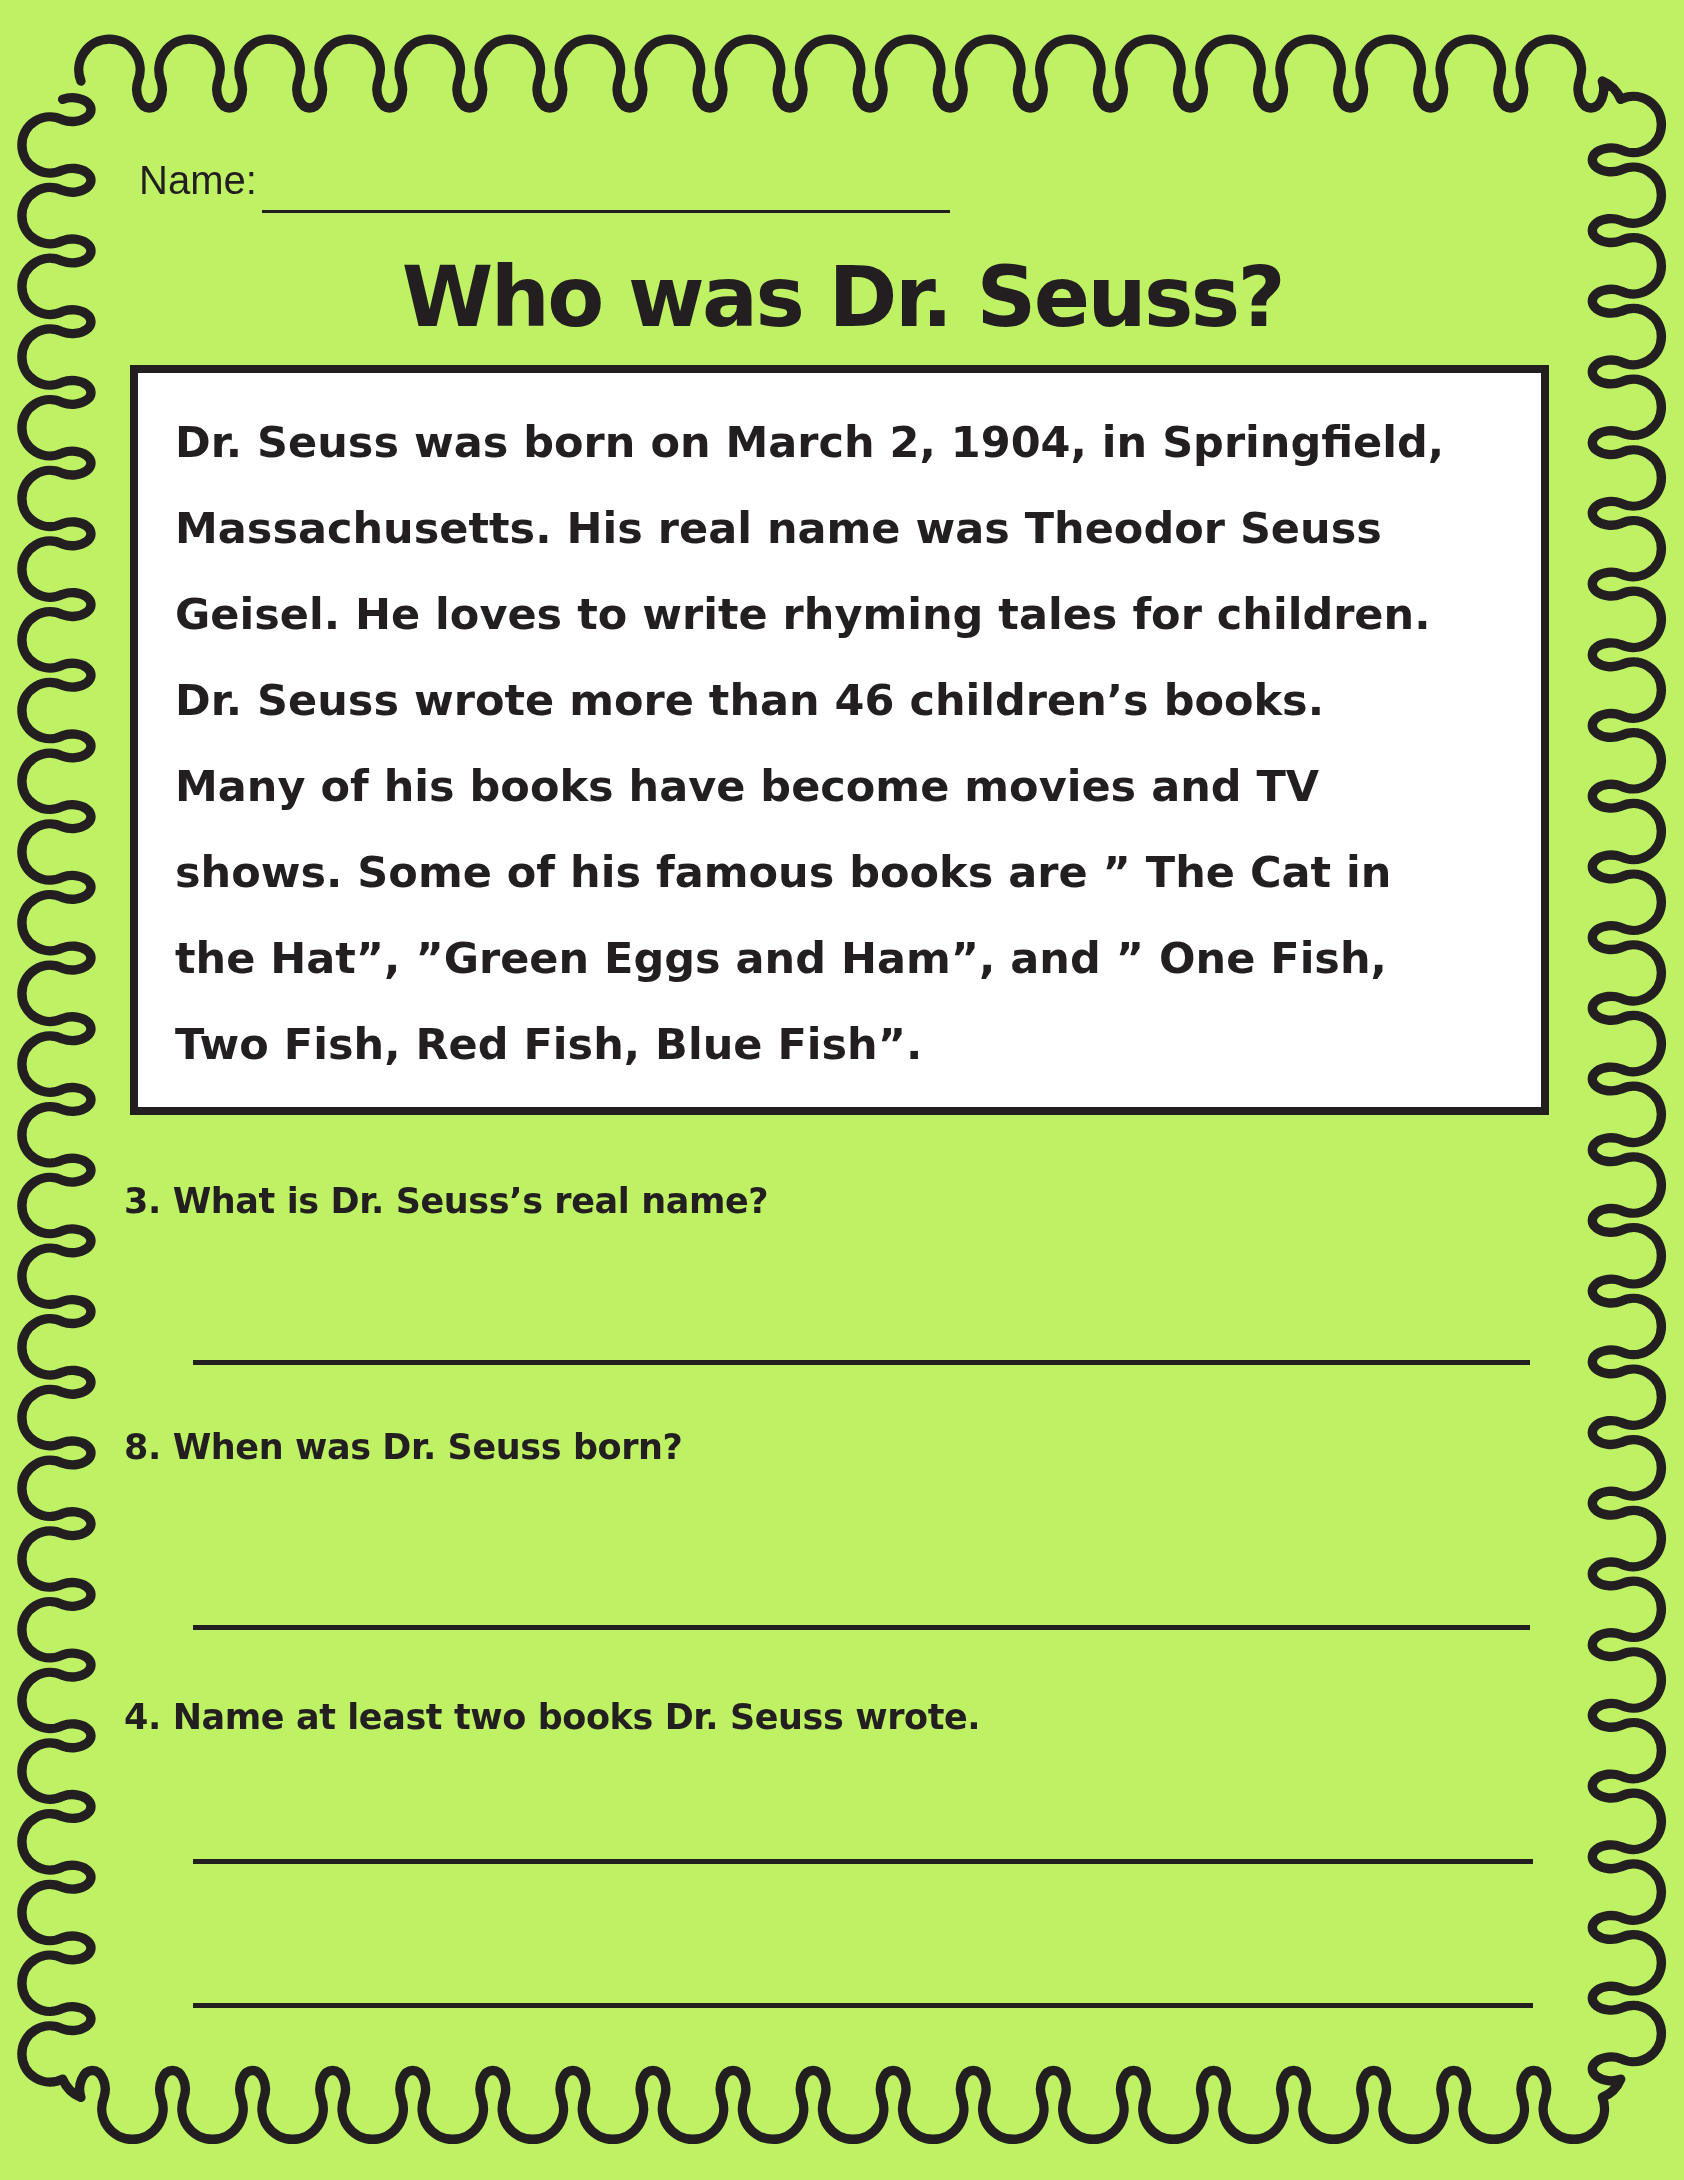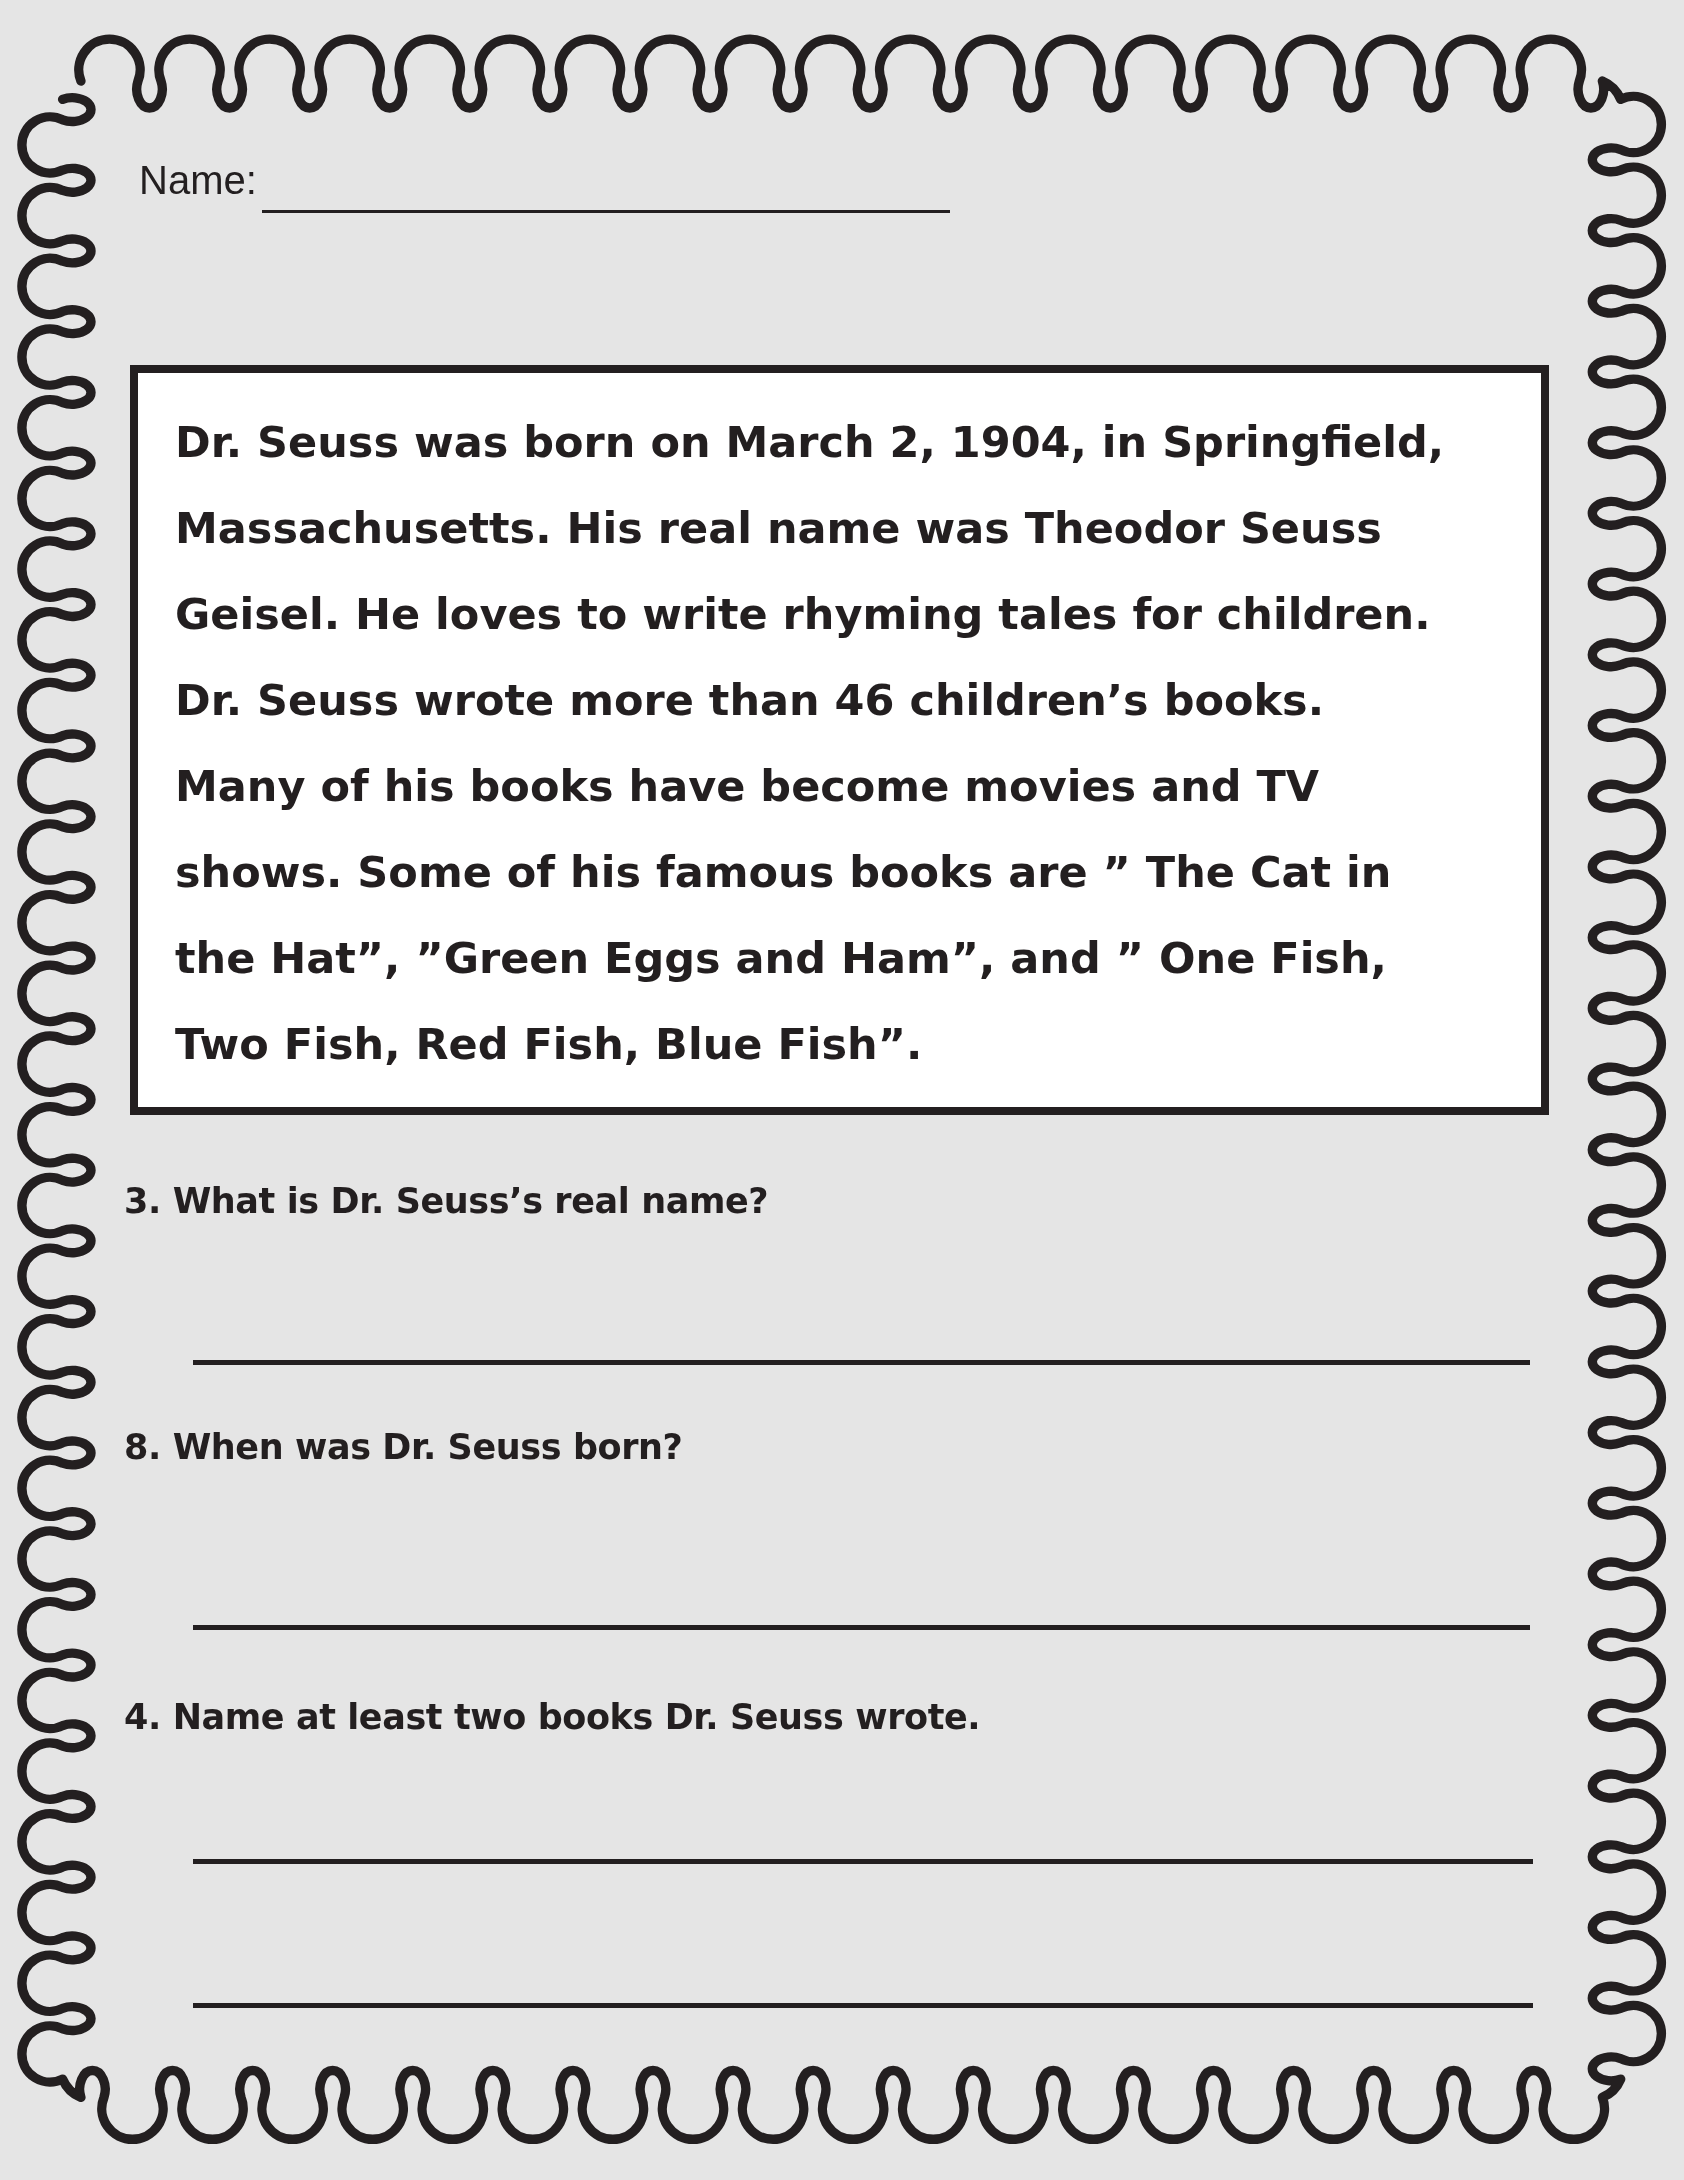--- a/index.html
+++ b/index.html
@@ -1,20 +1,20 @@
 <!DOCTYPE html>
 <html style="--ink: #231f20;font-size:13.6px"><head>
 <meta charset="utf-8">
 <style>
   html,body{margin:0;padding:0;background:#ffffff;}
   .page{
     position:relative;
     width:1685px;
     height:2181px;
-    background:#e5e5e5;
+    background:#bef264;
     overflow:hidden;
     font-family:"DejaVu Sans",sans-serif;
     color:var(--ink,#231f20);
   }
   .border-svg{position:absolute;left:0;top:0;width:1685px;height:2181px;}
   .border-svg path{fill:none;stroke:var(--ink,#231f20);stroke-width:11;stroke-linecap:round;stroke-linejoin:round;}
 
   .name-label{
     position:absolute;left:139px;top:158px;
     font-family:"Liberation Sans",sans-serif;
@@ -69,20 +69,21 @@
 
 <div class="page">
 
   <svg class="border-svg" viewBox="0 0 1978 2560" aria-hidden="true">
     <path id="curl-path" d="M 95 95 a 36 36 0 1 1 67 0 a 15 22 0 1 0 27 0 a 36 36 0 1 1 67 0 a 15 22 0 1 0 27 0 a 36 36 0 1 1 67 0 a 15 22 0 1 0 27 0 a 36 36 0 1 1 67 0 a 15 22 0 1 0 27 0 a 36 36 0 1 1 67 0 a 15 22 0 1 0 27 0 a 36 36 0 1 1 67 0 a 15 22 0 1 0 27 0 a 36 36 0 1 1 67 0 a 15 22 0 1 0 27 0 a 36 36 0 1 1 67 0 a 15 22 0 1 0 27 0 a 36 36 0 1 1 67 0 a 15 22 0 1 0 27 0 a 36 36 0 1 1 67 0 a 15 22 0 1 0 27 0 a 36 36 0 1 1 67 0 a 15 22 0 1 0 27 0 a 36 36 0 1 1 67 0 a 15 22 0 1 0 27 0 a 36 36 0 1 1 67 0 a 15 22 0 1 0 27 0 a 36 36 0 1 1 67 0 a 15 22 0 1 0 27 0 a 36 36 0 1 1 67 0 a 15 22 0 1 0 27 0 a 36 36 0 1 1 67 0 a 15 22 0 1 0 27 0 a 36 36 0 1 1 67 0 a 15 22 0 1 0 27 0 a 36 36 0 1 1 67 0 a 15 22 0 1 0 27 0 a 36 36 0 1 1 67 0 a 15 22 0 1 0 27 0 a 40 40 0 0 1 21.5 21.5 a 33 33 0 1 1 0 59 a 22 14 0 1 0 0 24 a 33 33 0 1 1 0 59 a 22 14 0 1 0 0 24 a 33 33 0 1 1 0 59 a 22 14 0 1 0 0 24 a 33 33 0 1 1 0 59 a 22 14 0 1 0 0 24 a 33 33 0 1 1 0 59 a 22 14 0 1 0 0 24 a 33 33 0 1 1 0 59 a 22 14 0 1 0 0 24 a 33 33 0 1 1 0 59 a 22 14 0 1 0 0 24 a 33 33 0 1 1 0 59 a 22 14 0 1 0 0 24 a 33 33 0 1 1 0 59 a 22 14 0 1 0 0 24 a 33 33 0 1 1 0 59 a 22 14 0 1 0 0 24 a 33 33 0 1 1 0 59 a 22 14 0 1 0 0 24 a 33 33 0 1 1 0 59 a 22 14 0 1 0 0 24 a 33 33 0 1 1 0 59 a 22 14 0 1 0 0 24 a 33 33 0 1 1 0 59 a 22 14 0 1 0 0 24 a 33 33 0 1 1 0 59 a 22 14 0 1 0 0 24 a 33 33 0 1 1 0 59 a 22 14 0 1 0 0 24 a 33 33 0 1 1 0 59 a 22 14 0 1 0 0 24 a 33 33 0 1 1 0 59 a 22 14 0 1 0 0 24 a 33 33 0 1 1 0 59 a 22 14 0 1 0 0 24 a 33 33 0 1 1 0 59 a 22 14 0 1 0 0 24 a 33 33 0 1 1 0 59 a 22 14 0 1 0 0 24 a 33 33 0 1 1 0 59 a 22 14 0 1 0 0 24 a 33 33 0 1 1 0 59 a 22 14 0 1 0 0 24 a 33 33 0 1 1 0 59 a 22 14 0 1 0 0 24 a 33 33 0 1 1 0 59 a 22 14 0 1 0 0 24 a 33 33 0 1 1 0 59 a 22 14 0 1 0 0 24 a 33 33 0 1 1 0 59 a 22 14 0 1 0 0 24 a 33 33 0 1 1 0 59 a 22 14 0 1 0 0 24 a 40 40 0 0 1 -21.5 21.5 a 36 36 0 1 1 -67 0 a 15 22 0 1 0 -27 0 a 36 36 0 1 1 -67 0 a 15 22 0 1 0 -27 0 a 36 36 0 1 1 -67 0 a 15 22 0 1 0 -27 0 a 36 36 0 1 1 -67 0 a 15 22 0 1 0 -27 0 a 36 36 0 1 1 -67 0 a 15 22 0 1 0 -27 0 a 36 36 0 1 1 -67 0 a 15 22 0 1 0 -27 0 a 36 36 0 1 1 -67 0 a 15 22 0 1 0 -27 0 a 36 36 0 1 1 -67 0 a 15 22 0 1 0 -27 0 a 36 36 0 1 1 -67 0 a 15 22 0 1 0 -27 0 a 36 36 0 1 1 -67 0 a 15 22 0 1 0 -27 0 a 36 36 0 1 1 -67 0 a 15 22 0 1 0 -27 0 a 36 36 0 1 1 -67 0 a 15 22 0 1 0 -27 0 a 36 36 0 1 1 -67 0 a 15 22 0 1 0 -27 0 a 36 36 0 1 1 -67 0 a 15 22 0 1 0 -27 0 a 36 36 0 1 1 -67 0 a 15 22 0 1 0 -27 0 a 36 36 0 1 1 -67 0 a 15 22 0 1 0 -27 0 a 36 36 0 1 1 -67 0 a 15 22 0 1 0 -27 0 a 36 36 0 1 1 -67 0 a 15 22 0 1 0 -27 0 a 36 36 0 1 1 -67 0 a 15 22 0 1 0 -27 0 a 40 40 0 0 1 -21.5 -21.5 a 33 33 0 1 1 0 -59 a 22 14 0 1 0 0 -24 a 33 33 0 1 1 0 -59 a 22 14 0 1 0 0 -24 a 33 33 0 1 1 0 -59 a 22 14 0 1 0 0 -24 a 33 33 0 1 1 0 -59 a 22 14 0 1 0 0 -24 a 33 33 0 1 1 0 -59 a 22 14 0 1 0 0 -24 a 33 33 0 1 1 0 -59 a 22 14 0 1 0 0 -24 a 33 33 0 1 1 0 -59 a 22 14 0 1 0 0 -24 a 33 33 0 1 1 0 -59 a 22 14 0 1 0 0 -24 a 33 33 0 1 1 0 -59 a 22 14 0 1 0 0 -24 a 33 33 0 1 1 0 -59 a 22 14 0 1 0 0 -24 a 33 33 0 1 1 0 -59 a 22 14 0 1 0 0 -24 a 33 33 0 1 1 0 -59 a 22 14 0 1 0 0 -24 a 33 33 0 1 1 0 -59 a 22 14 0 1 0 0 -24 a 33 33 0 1 1 0 -59 a 22 14 0 1 0 0 -24 a 33 33 0 1 1 0 -59 a 22 14 0 1 0 0 -24 a 33 33 0 1 1 0 -59 a 22 14 0 1 0 0 -24 a 33 33 0 1 1 0 -59 a 22 14 0 1 0 0 -24 a 33 33 0 1 1 0 -59 a 22 14 0 1 0 0 -24 a 33 33 0 1 1 0 -59 a 22 14 0 1 0 0 -24 a 33 33 0 1 1 0 -59 a 22 14 0 1 0 0 -24 a 33 33 0 1 1 0 -59 a 22 14 0 1 0 0 -24 a 33 33 0 1 1 0 -59 a 22 14 0 1 0 0 -24 a 33 33 0 1 1 0 -59 a 22 14 0 1 0 0 -24 a 33 33 0 1 1 0 -59 a 22 14 0 1 0 0 -24 a 33 33 0 1 1 0 -59 a 22 14 0 1 0 0 -24 a 33 33 0 1 1 0 -59 a 22 14 0 1 0 0 -24 a 33 33 0 1 1 0 -59 a 22 14 0 1 0 0 -24 a 33 33 0 1 1 0 -59 a 22 14 0 1 0 0 -24"></path>
   </svg>
 
   <span class="name-label">Name:</span>
   <div class="name-line"></div>
 
+  <h1 class="title">Who was Dr. Seuss?</h1>
 
   <div class="passage-box">
     <div class="passage">Dr. Seuss was born on March 2, 1904, in Springfield,
 Massachusetts. His real name was Theodor Seuss
 Geisel. He loves to write rhyming tales for children.
 Dr. Seuss wrote more than 46 children’s books.
 Many of his books have become movies and TV
 shows. Some of his famous books are ” The Cat in
 the Hat”, ”Green Eggs and Ham”, and ” One Fish,
 Two Fish, Red Fish, Blue Fish”.</div>

